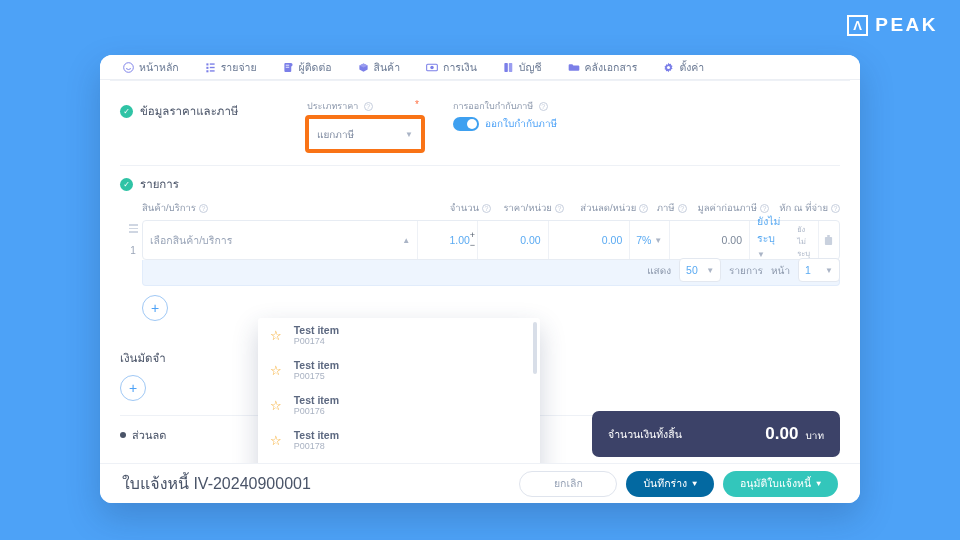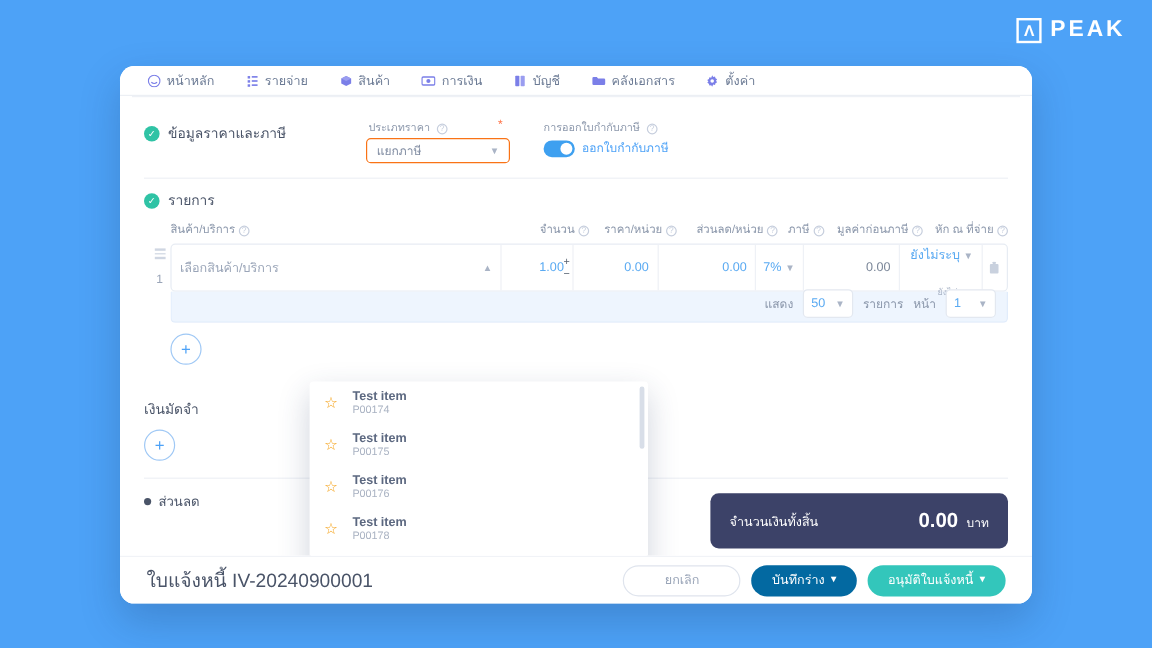--- a/index.html
+++ b/index.html
@@ -98,22 +98,22 @@
   .priceblock {
     display: flex; align-items: flex-start; gap: 0;
     padding: 6px 0 12px 0;
     border-bottom: 1px solid #eef1f6;
   }
   .pb-title { width: 185px; padding-top: 3px; }
   .field { width: 120px; position: relative; }
   .field-label { font-size: 9px; color: #8b97ab; margin-bottom: 2px; }
   .req { color: #ff7043; position: absolute; right: 6px; top: 0; font-size: 10px; }
   .select-box {
-    border: 1px solid #f97316; border-radius: 4px;
-    height: 21px; background: #fff;
+    border: 4px solid #f97316; border-radius: 4px;
+    height: 38px; background: #fff;
     display: flex; align-items: center; justify-content: space-between;
     padding: 0 8px; font-size: 10px; color: #7e8aa0;
   }
   .select-wrap { position: relative; }
   .select-wrap .field-label { padding-left: 2px; }
   .caret { color: #aab4c6; font-size: 8px; }
   .toggleblock { margin-left: 28px; }
   .toggle-row { display: flex; align-items: center; gap: 6px; margin-top: 3px; }
   .switch {
     width: 26px; height: 14px; border-radius: 8px; background: #3ea0f0;
@@ -151,21 +151,21 @@
     padding: 0 7px; font-size: 10.5px;
   }
   .cell:last-child { border-right: none; }
   .c-name  { width: 300px; color: #9aa5b8; justify-content: space-between; }
   .c-qty   { width: 64px;  justify-content: flex-end; color: #5aaaf2; position: relative; }
   .c-price { width: 76px;  justify-content: flex-end; color: #5aaaf2; }
   .c-disc  { width: 88px;  justify-content: flex-end; color: #5aaaf2; }
   .c-vat   { width: 40px;  justify-content: flex-end; color: #5aaaf2; gap: 3px; }
   .c-amt   { width: 86px;  justify-content: flex-end; color: #7b8799; }
   .c-wht   { width: 74px;  justify-content: center; color: #5aaaf2;
-             flex-direction: column; align-items: flex-end; gap: 16px; padding-top: 6px; }
+             flex-direction: row; align-items: flex-end; gap: 16px; padding-top: 6px; }
   .wht-sub { font-size: 7.5px; color: #aab4c6; }
   .stepper {
     position: absolute; right: 2px; top: 50%; transform: translateY(-50%);
     display: flex; flex-direction: column; gap: 3px;
     color: #55606f; font-size: 9px; line-height: 7px;
   }
   .trash {
     width: 22px; display: flex; align-items: center; justify-content: center;
     color: #c9d1de; font-size: 11px;
   }
@@ -185,21 +185,21 @@
   }
 
   .addbtn {
     margin-top: 9px; width: 26px; height: 26px; border-radius: 50%;
     border: 1px solid #9fc8f5; color: #4da2f7;
     display: flex; align-items: center; justify-content: center;
     font-size: 14px; background: #fff;
   }
 
   .pager {
-    position: absolute; right: 10px; top: 92px;
+    position: absolute; right: 0; top: 92px;
     display: flex; align-items: center; gap: 8px;
     font-size: 10px; color: #8b97ab;
   }
   .pager-sel {
     border: 1px solid #e3e8f0; border-radius: 4px; height: 24px;
     min-width: 42px; display: flex; align-items: center; justify-content: space-between;
     padding: 0 6px; gap: 6px; color: #5aaaf2; font-size: 10.5px; background: #fff;
   }
 
   
@@ -300,20 +300,31 @@
         <svg width="11" height="11" viewBox="0 0 16 16">
             <rect x="2" y="2" width="3" height="3" fill="#7b7fe8"></rect>
             <rect x="7" y="2" width="7" height="2" fill="#7b7fe8"></rect>
             <rect x="2" y="7" width="3" height="3" fill="#7b7fe8"></rect>
             <rect x="7" y="7" width="7" height="2" fill="#7b7fe8"></rect>
             <rect x="2" y="12" width="3" height="3" fill="#7b7fe8"></rect>
             <rect x="7" y="12" width="7" height="2" fill="#7b7fe8"></rect>
           </svg>
       </span>
       <span>รายจ่าย</span>
+    </div>
+    <div class="nav-item">
+      <span class="nav-ico">
+        <svg width="11" height="11" viewBox="0 0 16 16">
+            <rect x="2" y="1.5" width="10" height="13" rx="1.5" fill="#7b7fe8"></rect>
+            <circle cx="11.5" cy="4" r="2.4" fill="#7b7fe8"></circle>
+            <rect x="4" y="4" width="5" height="1.2" fill="#fff"></rect>
+            <rect x="4" y="7" width="5" height="1.2" fill="#fff"></rect>
+          </svg>
+      </span>
+      <span>ผู้ติดต่อ</span>
     </div>
     <div class="nav-item">
       <span class="nav-ico">
         <svg width="11" height="11" viewBox="0 0 16 16">
             <path d="M8 2l6 3v6l-6 3-6-3V5z" fill="#7b7fe8"></path>
             <path d="M8 2l6 3-6 3-6-3z" fill="#9a9df0"></path>
           </svg>
       </span>
       <span>สินค้า</span>
     </div>

